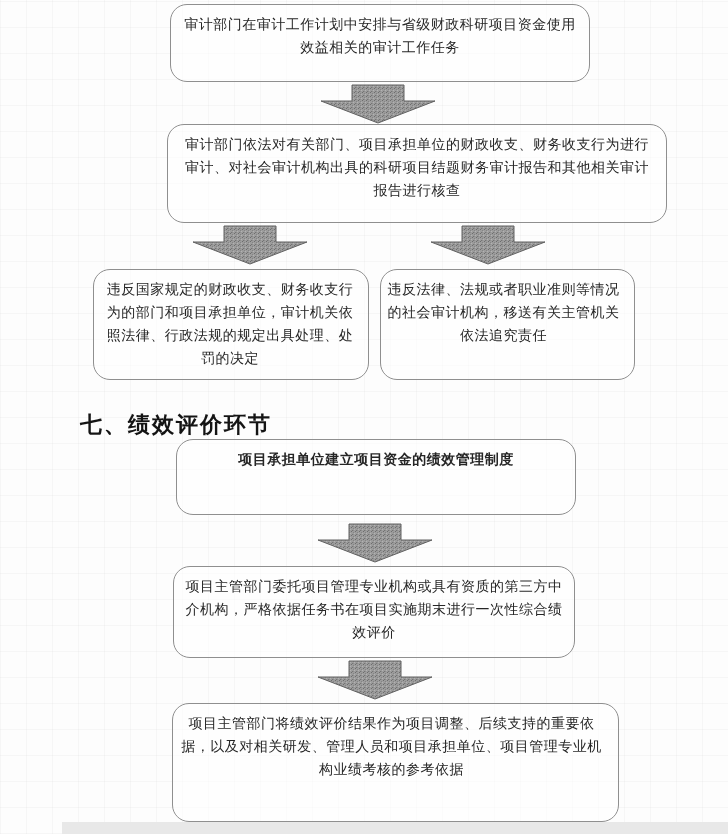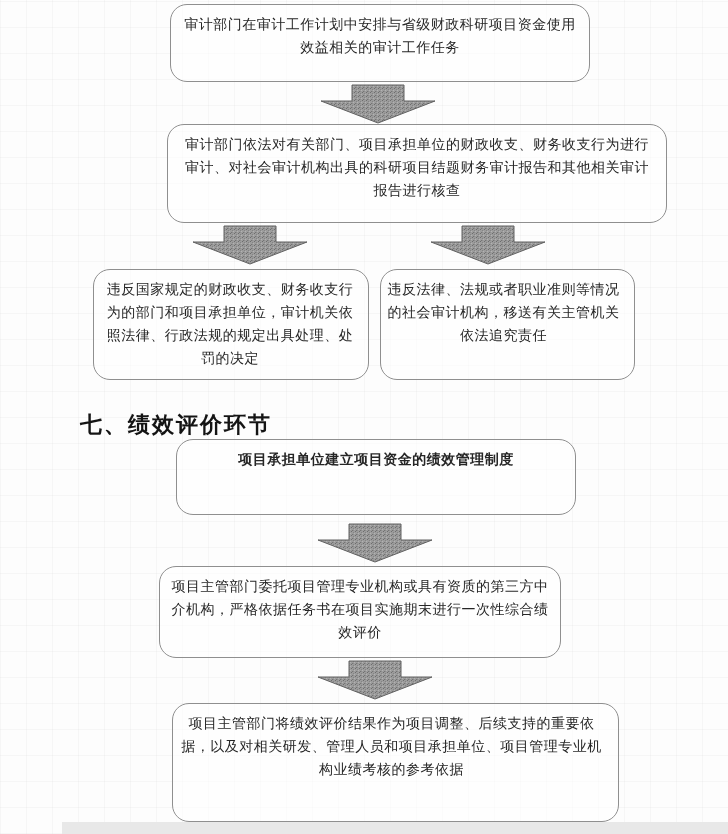--- a/index.html
+++ b/index.html
@@ -43,21 +43,21 @@
     left:62px;top:822px;
     width:666px;height:12px;
     background:#e8e8e8;
   }
   
   .b-audit-plan      {left:170px;top:4px;  width:420px;height:78px;}
   .b-audit-review    {left:167px;top:124px;width:500px;height:99px;}
   .b-audit-penalty   {left:93px; top:269px;width:276px;height:111px;padding-left:8px;}
   .b-audit-referral  {left:380px;top:269px;width:255px;height:111px;padding-left:6px;padding-right:14px;}
   .b-perf-system     {left:176px;top:439px;width:400px;height:76px;font-weight:bold;}
-  .b-perf-eval       {left:159px;top:566px;width:402px;height:92px;padding-left:6px;padding-right:6px;}
+  .b-perf-eval       {left:173px;top:566px;width:402px;height:92px;padding-left:6px;padding-right:6px;}
   .b-perf-apply      {left:172px;top:703px;width:447px;height:119px;padding-left:7px;padding-right:15px;}
   .a-top   {left:318px;top:84px; width:120px;height:40px;}
   .a-left  {left:190px;top:225px;width:120px;height:40px;}
   .a-right {left:428px;top:225px;width:120px;height:40px;}
   .a-perf1 {left:315px;top:523px;width:120px;height:40px;}
   .a-perf2 {left:315px;top:660px;width:120px;height:40px;}
 </style>
 </head>
 <body>
 

